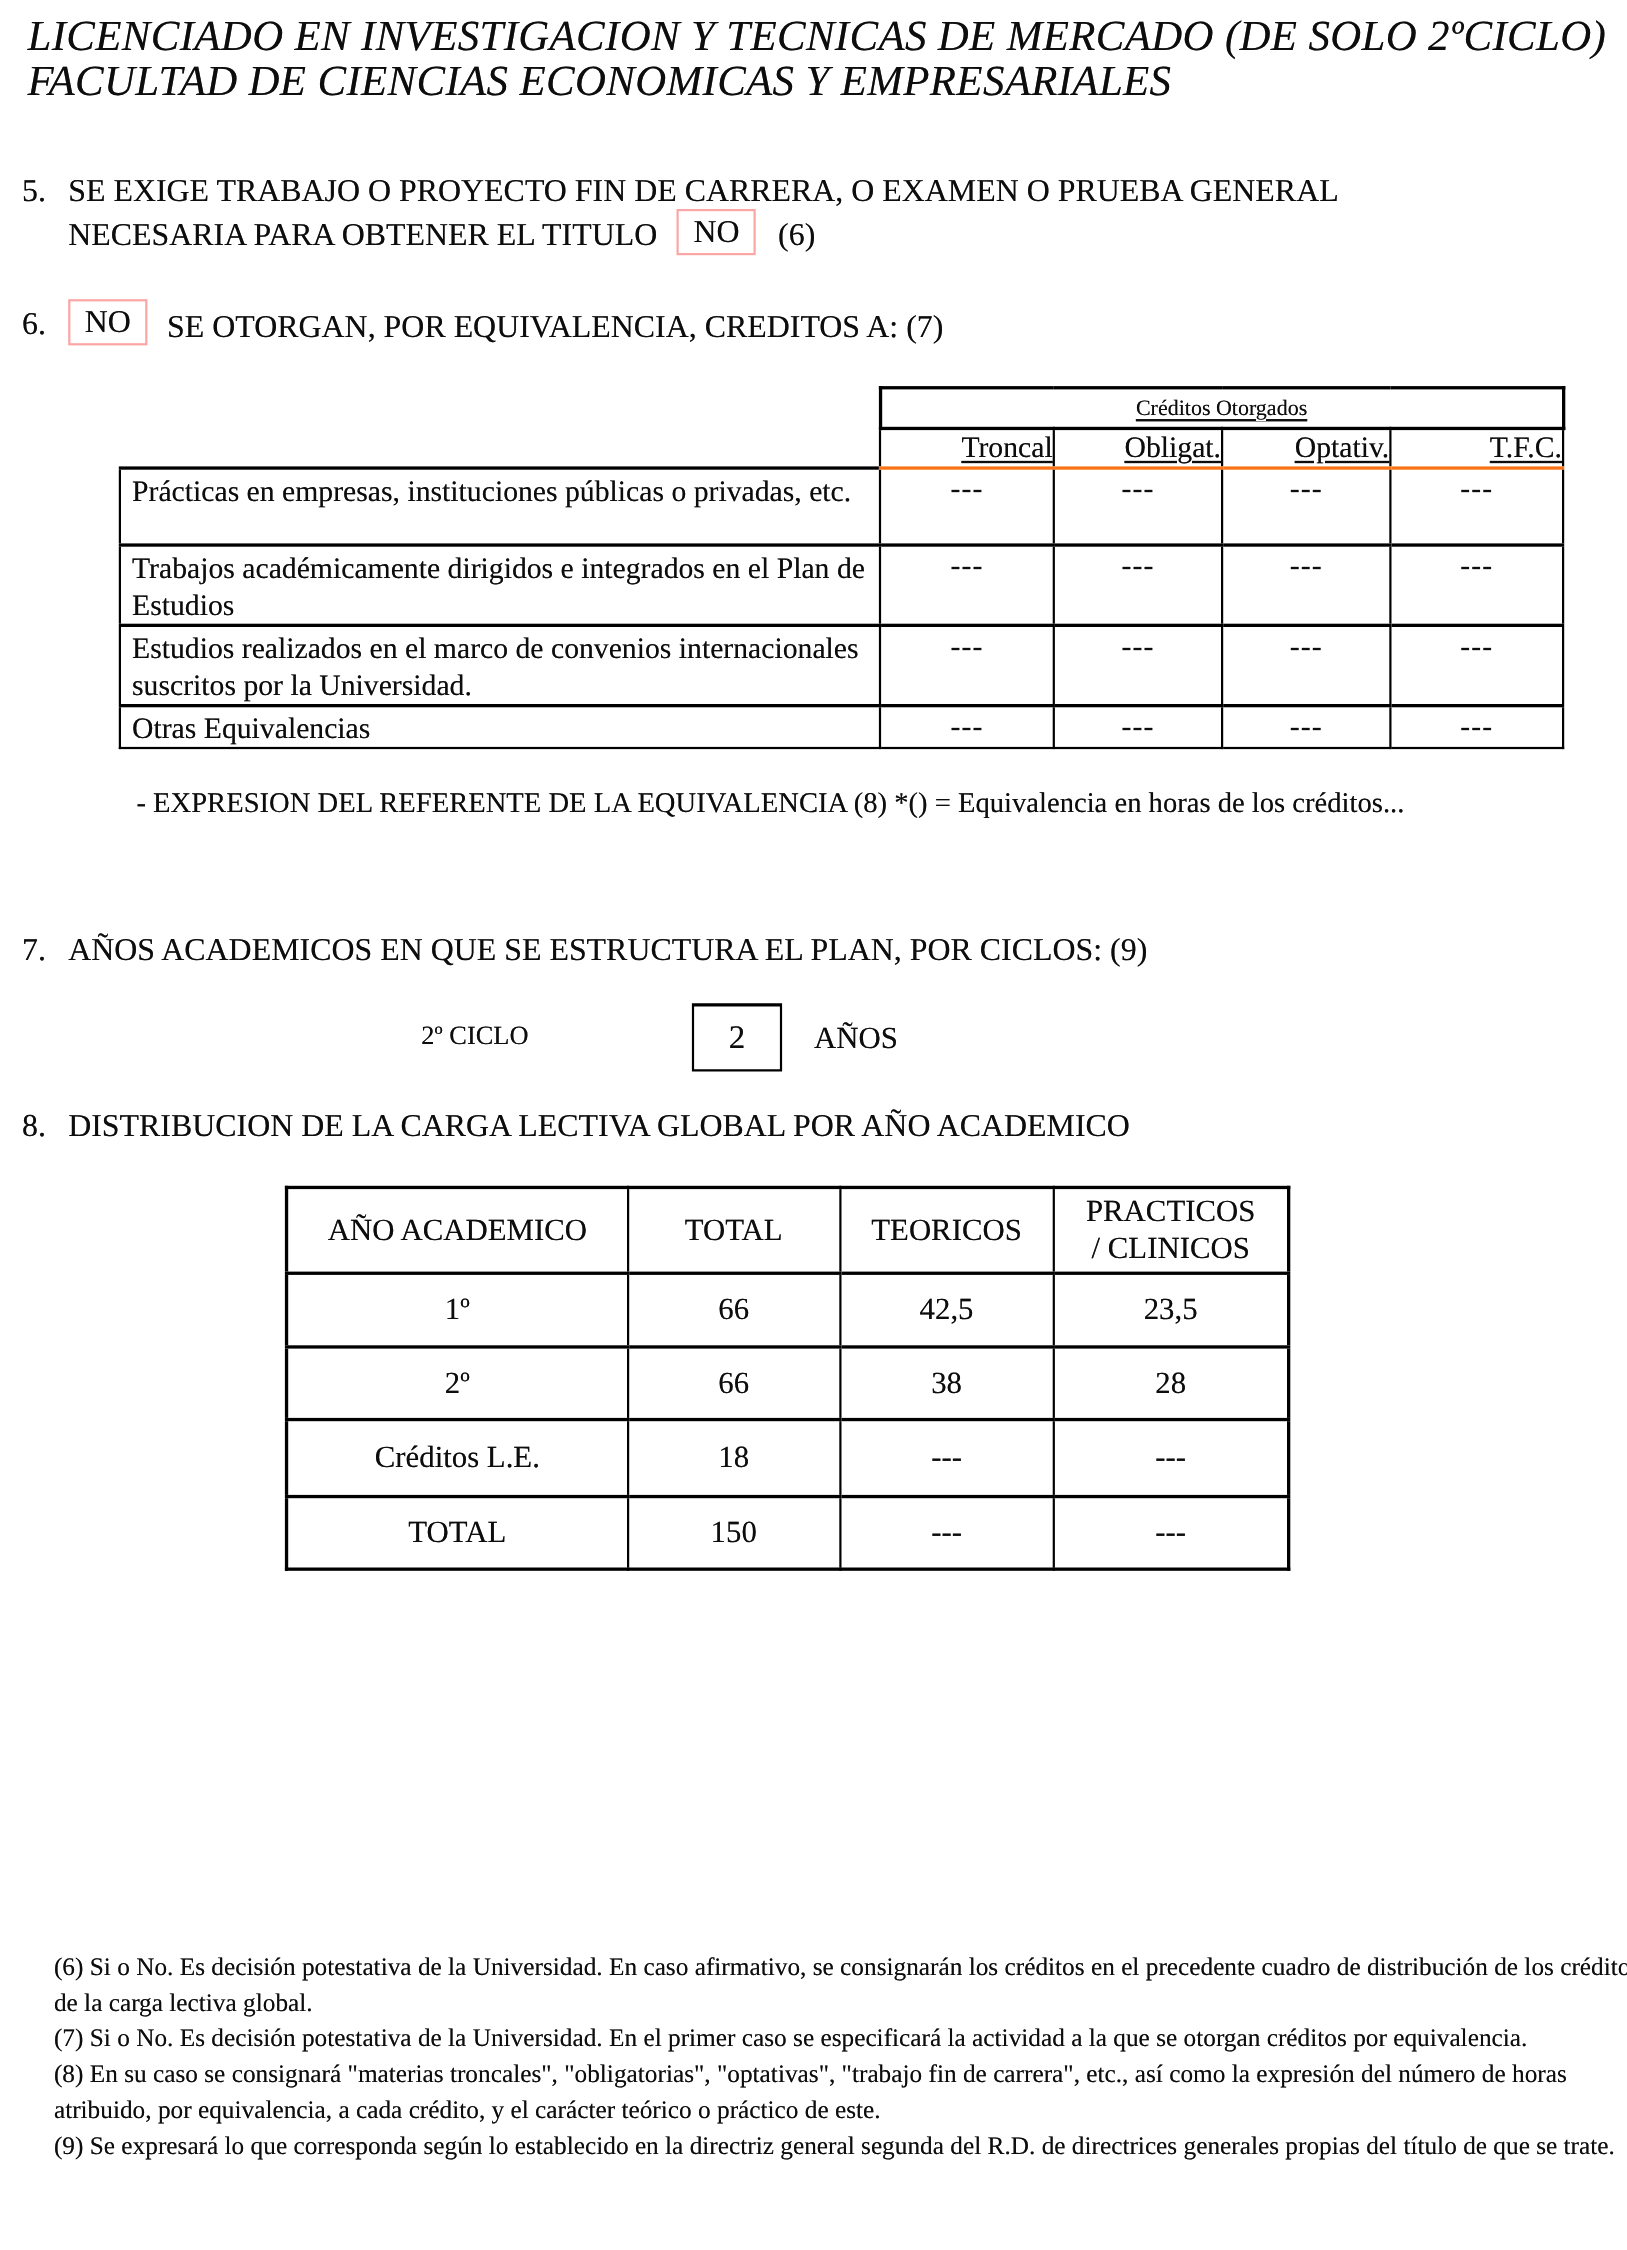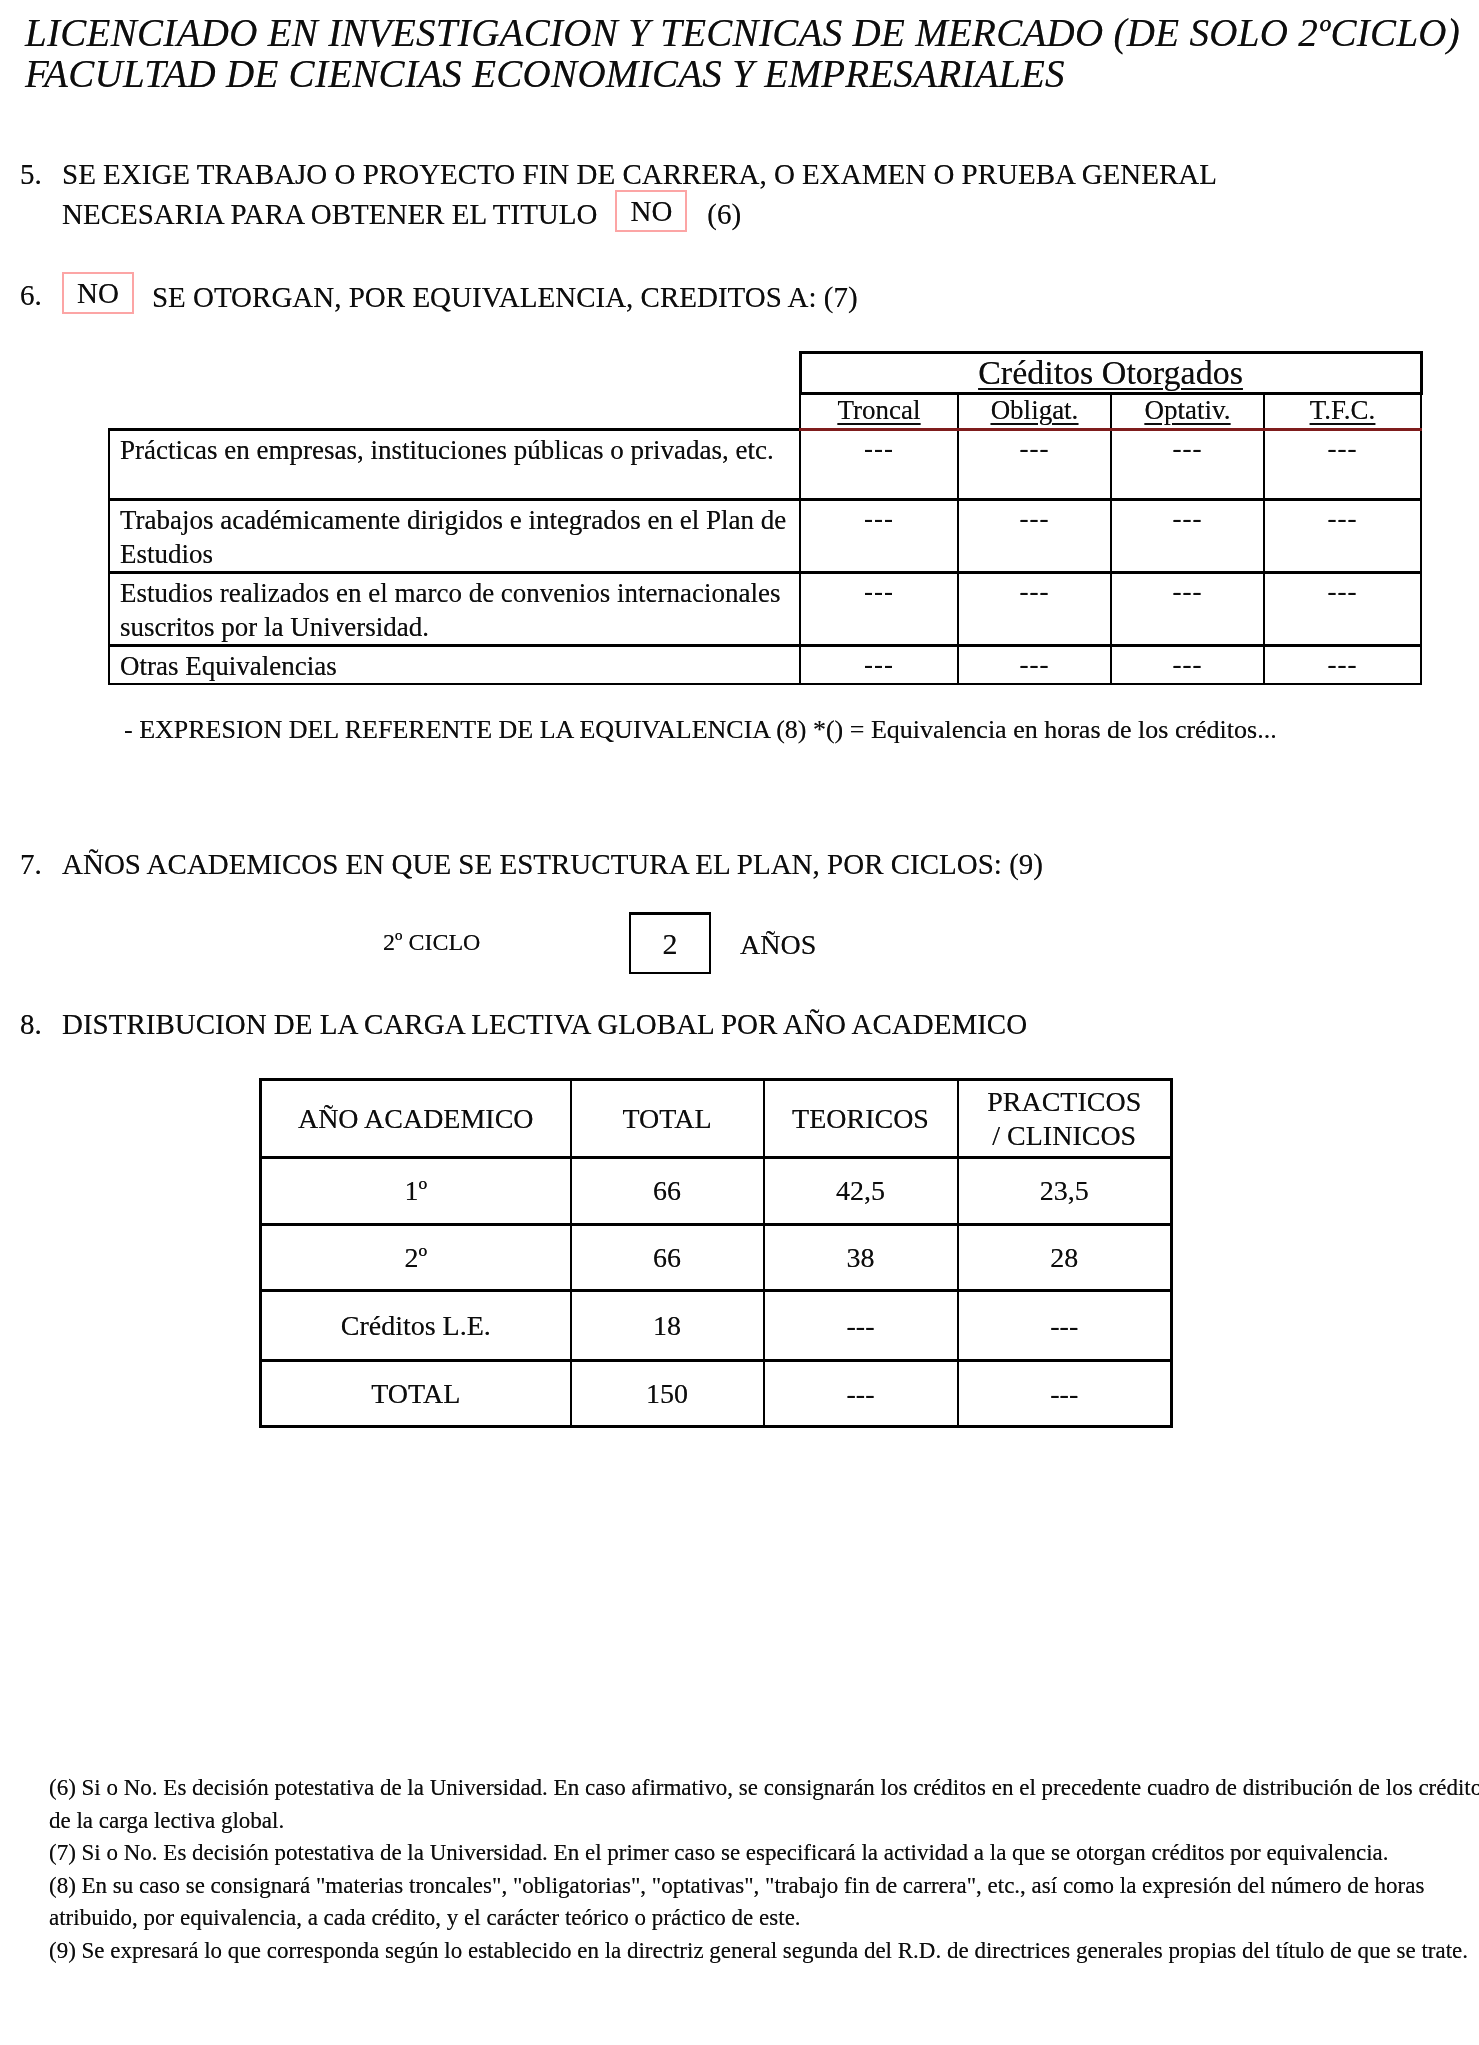--- a/index.html
+++ b/index.html
@@ -17,22 +17,22 @@
     line-height:1.25; position:relative; top:-3px; margin:0 18px;
   }
   .nobox.lead { margin:0 18px 0 0; top:-4px; }
   .ref { margin-left:2px; }
   .u { text-decoration:underline; text-underline-offset:4px; text-decoration-thickness:2px; }
 
   
   .credits-table { position:absolute; left:108px; top:351px; border-collapse:collapse; table-layout:fixed; font-size:27px; }
   .credits-table td { border:2px solid #000; }
   .credits-table td.blank { border:none; background:transparent; }
-  .credits-table td.title-cell { border-width:3px; text-align:center; font-size:34px; }
-  .credits-table td.colh { text-align:center; border-bottom:3px solid #7f1d1d; padding-bottom:2px; }
+  .credits-table td.title-cell { border-width:3px; text-align:center; font-size:20px; }
+  .credits-table td.colh { text-align:right; border-bottom:3px solid #f97316; padding-bottom:2px; }
   .credits-table td.lbl { padding:2px 10px 0 10px; line-height:34px; vertical-align:top; }
   .credits-table td.val { text-align:center; vertical-align:top; padding-top:2px; letter-spacing:1px; }
   .credits-table tr.data td { border-top:3px solid #000; }
   .hr1{height:37px} .hr2{height:35px} .r1{height:70px} .r2{height:72px} .r3{height:71px} .r4{height:38px}
 
   .expresion { position:absolute; left:124px; top:711px; font-size:26px; line-height:38px; }
 
   .ciclo-label  { position:absolute; left:383px; top:929px; font-size:24px; }
   .ciclo-box    { position:absolute; left:629px; top:912px; width:82px; height:62px; border:2px solid #000; border-top-width:3px; font-size:30px; text-align:center; line-height:58px; }
   .ciclo-suffix { position:absolute; left:740px; top:929px; font-size:28px; }

